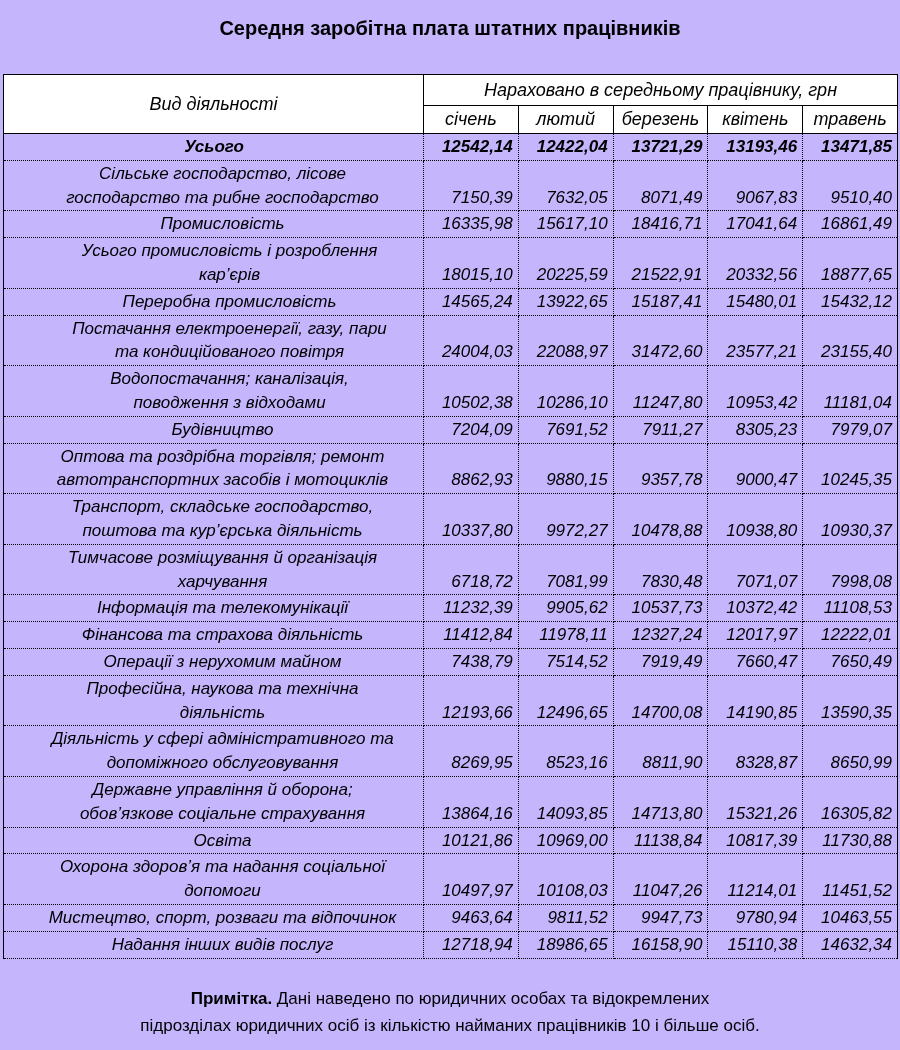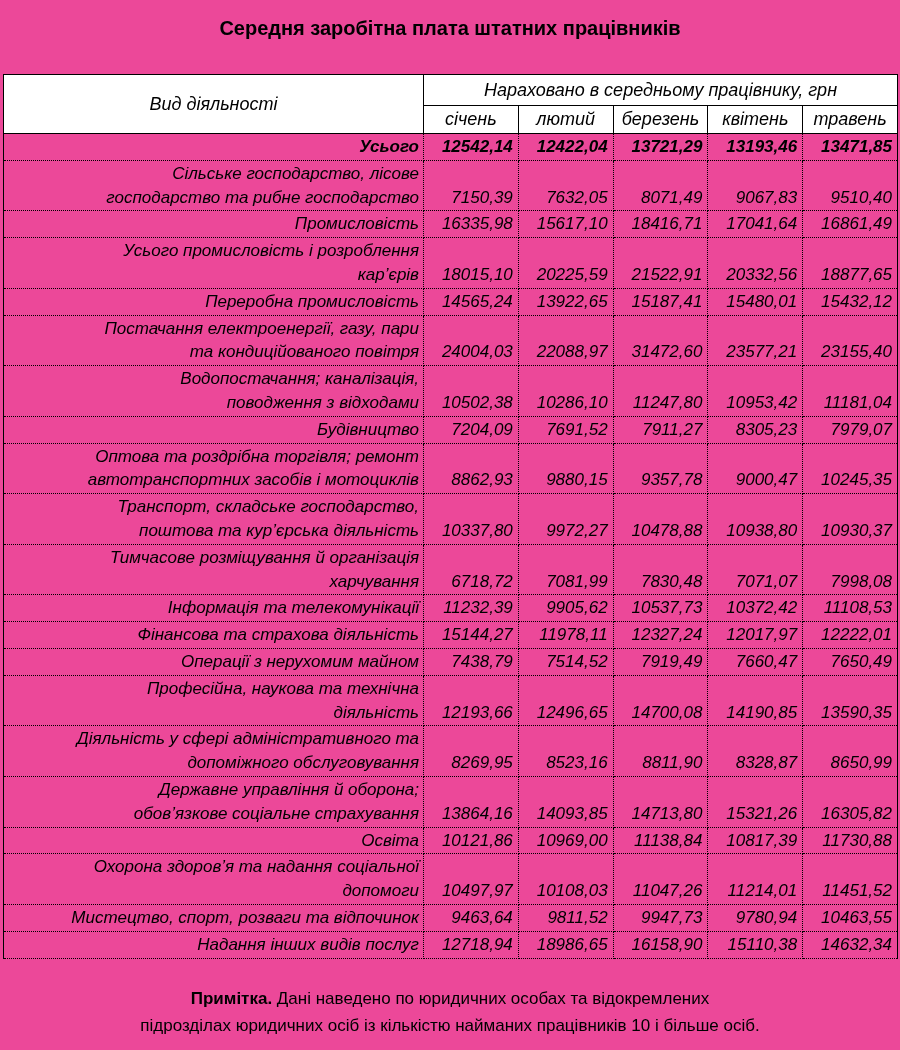--- a/index.html
+++ b/index.html
@@ -1,18 +1,18 @@
 <!DOCTYPE html>
 <html lang="uk"><head>
 <meta charset="utf-8">
 <style>
   * { margin:0; padding:0; box-sizing:border-box; }
   html,body { background:#fff; }
   .page {
-    width:900px; height:1050px; background:#ec4899; color:#000;
+    width:900px; height:1050px; background:#c4b5fd; color:#000;
     font-family:"Liberation Sans", sans-serif; overflow:hidden; position:relative;
   }
   .title {
     padding-top:13px; text-align:center; font-weight:bold;
     font-size:20px; line-height:30px;
   }
   table.wages {
     border-collapse:collapse; table-layout:fixed;
     width:894px; margin:31px 3px 12px 3px;
     border:1.5px solid #000; border-bottom:1px dotted #000;font-style:italic;
@@ -22,21 +22,21 @@
   thead th {
     border:1px solid #000; font-weight:normal; font-size:18px;
     text-align:center; vertical-align:middle; background:#fff;
   }
   th.group { height:31px; }
   th.month { height:28px; }
   tbody td {
     border:1px dotted #000; font-size:17px; line-height:1.4;
     padding:1px 4px;
   }
-  td.label { text-align:right; vertical-align:top; white-space:pre-line; }
+  td.label { text-align:center; vertical-align:top; white-space:pre-line; }
   td.num   { text-align:right; vertical-align:bottom; padding-right:5px; }
   td.indent-0 { padding-left:5px; }
   td.indent-1 { padding-left:22px; }
   td.indent-2 { padding-left:36px; }
   tr.total td { font-weight:bold; }
   .note {
     margin-top:26px; text-align:center; font-size:17px;
     line-height:27px; white-space:pre-line;
   }
   .note-label { font-weight:bold; }
@@ -171,21 +171,21 @@
         <tr>
           <td class="label indent-1">Інформація та телекомунікації</td>
           <td class="num">11232,39</td>
           <td class="num">9905,62</td>
           <td class="num">10537,73</td>
           <td class="num">10372,42</td>
           <td class="num">11108,53</td>
         </tr>
         <tr>
           <td class="label indent-1">Фінансова та страхова діяльність</td>
-          <td class="num">15144,27</td>
+          <td class="num">11412,84</td>
           <td class="num">11978,11</td>
           <td class="num">12327,24</td>
           <td class="num">12017,97</td>
           <td class="num">12222,01</td>
         </tr>
         <tr>
           <td class="label indent-1">Операції з нерухомим майном</td>
           <td class="num">7438,79</td>
           <td class="num">7514,52</td>
           <td class="num">7919,49</td>

